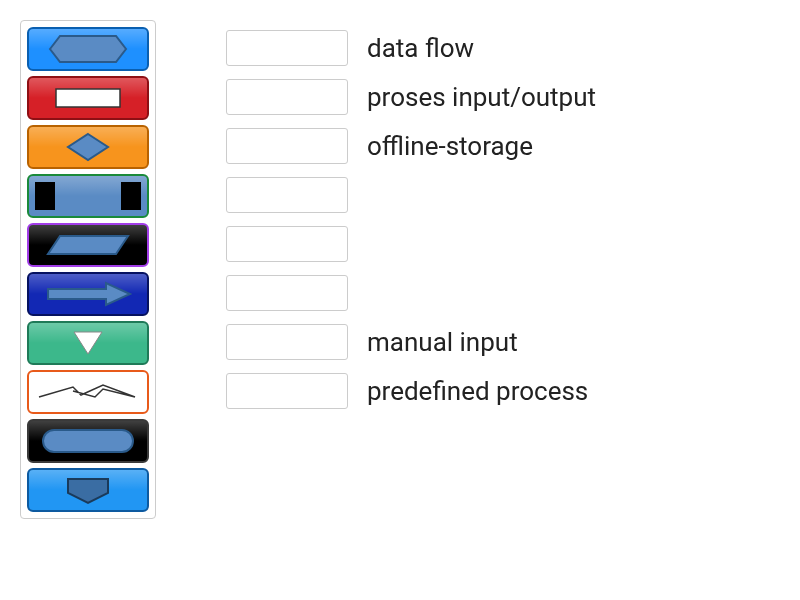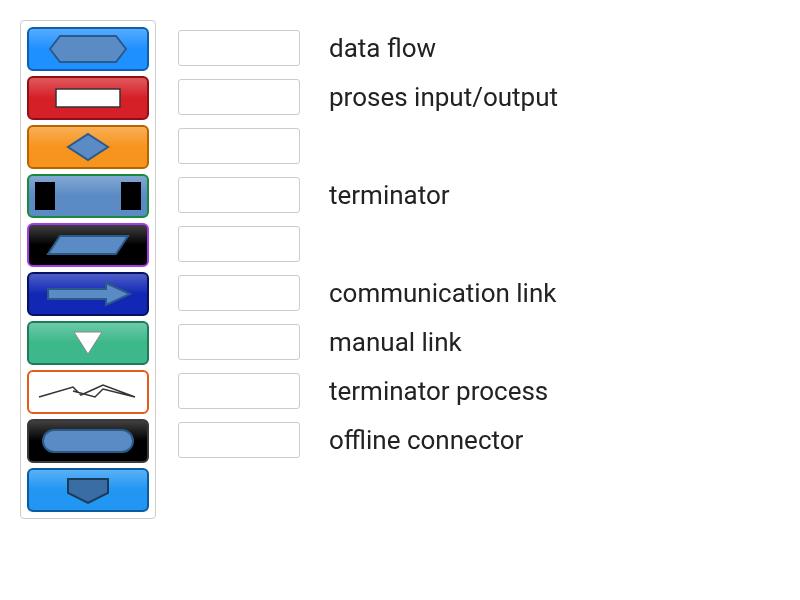--- a/index.html
+++ b/index.html
@@ -37,22 +37,23 @@
   .tile svg { display: block; }
   .answers-column {
     display: flex;
     flex-direction: column;
     gap: 5px;
     padding-top: 6px;
   }
   .answer-row {
     display: flex;
     align-items: center;
-    gap: 29px;
+    gap: 19px;
     height: 44px;
+    margin-left: 48px;
   }
   .dropzone {
     width: 122px;
     height: 36px;
     border: 1px solid #ccc;
     border-radius: 3px;
     background: #fff;
   }
   .answer-label {
     font-size: 26px;
@@ -133,39 +134,34 @@
     <div class="answer-row">
       <div class="dropzone"></div>
       <span class="answer-label">data flow</span>
     </div>
     <div class="answer-row">
       <div class="dropzone"></div>
       <span class="answer-label">proses input/output</span>
     </div>
     <div class="answer-row">
       <div class="dropzone"></div>
-    </div>
-    <div class="answer-row">
-      <div class="dropzone"></div>
-      <span class="answer-label">terminator</span>
+      <span class="answer-label">offline-storage</span>
     </div>
     <div class="answer-row">
       <div class="dropzone"></div>
     </div>
     <div class="answer-row">
       <div class="dropzone"></div>
-      <span class="answer-label">communication link</span>
     </div>
     <div class="answer-row">
       <div class="dropzone"></div>
-      <span class="answer-label">manual link</span>
     </div>
     <div class="answer-row">
       <div class="dropzone"></div>
-      <span class="answer-label">terminator process</span>
+      <span class="answer-label">manual input</span>
     </div>
     <div class="answer-row">
       <div class="dropzone"></div>
-      <span class="answer-label">offline connector</span>
+      <span class="answer-label">predefined process</span>
     </div>
   </div>
 
 </div>
 
 </body></html>

